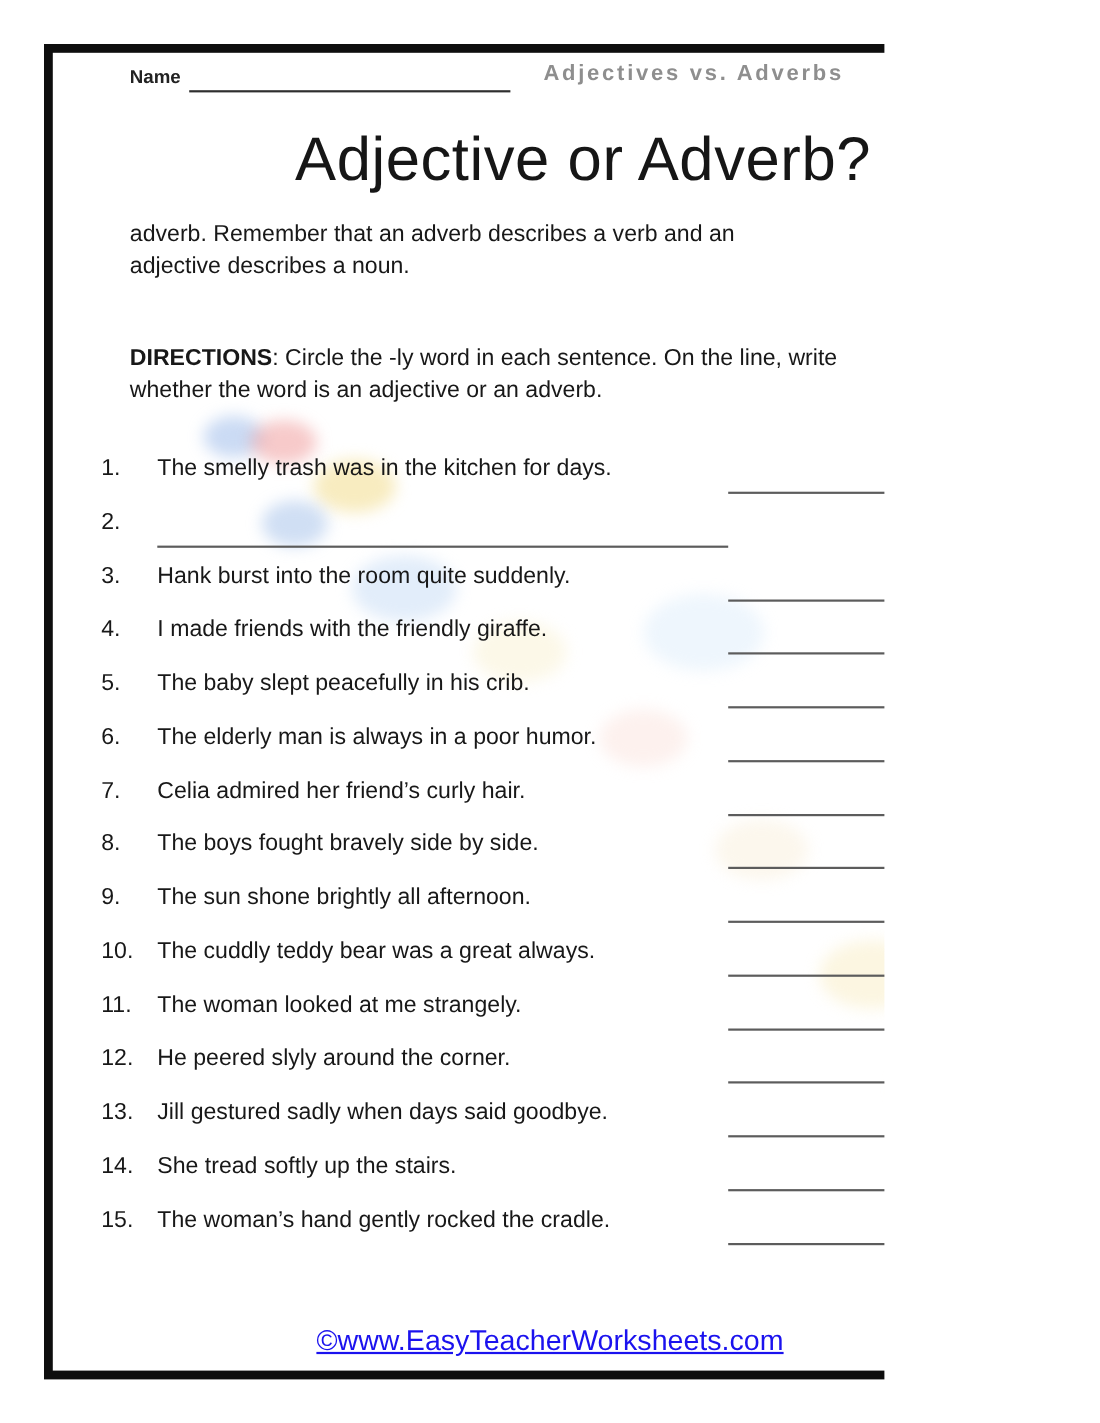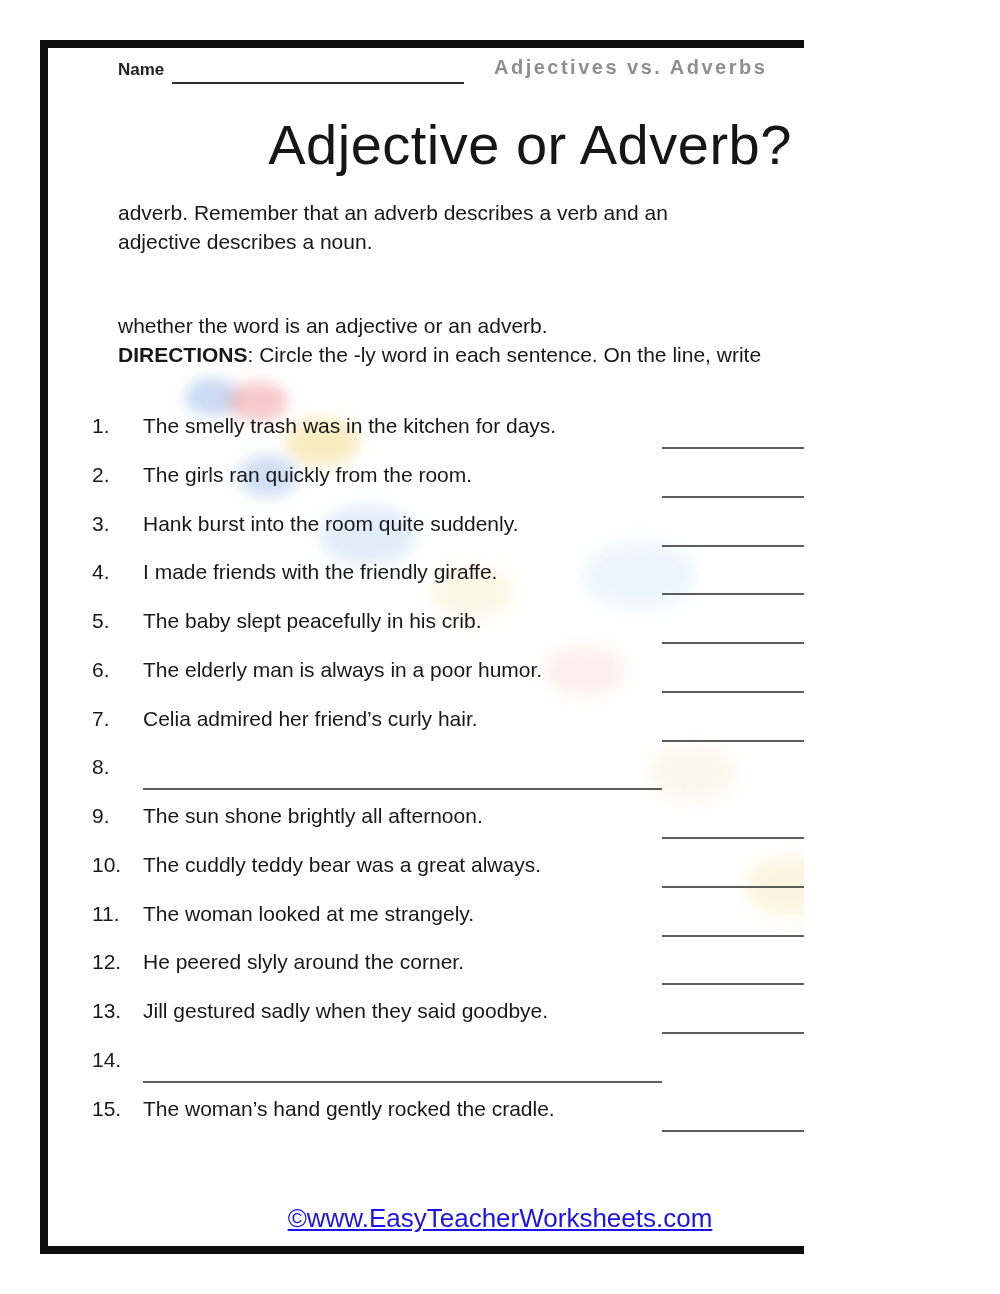--- a/index.html
+++ b/index.html
@@ -116,34 +116,33 @@
       <ellipse cx="-14" cy="14" rx="8.5" ry="6" fill="#ffffff" stroke="#111111" stroke-width="2" transform="rotate(-28 -14 14)"></ellipse>
     </g>
   </svg>
 
   <div class="intro">
     <div>adverb. Remember that an adverb describes a verb and an</div>
     <div>adjective describes a noun.</div>
   </div>
 
   <div class="directions">
+    <div><b>DIRECTIONS</b><span>: Circle the -ly word in each sentence. On the line, write</span></div>
     <div>whether the word is an adjective or an adverb.</div>
-    <div><b>DIRECTIONS</b><span>: Circle the -ly word in each sentence. On the line, write</span></div>
   </div>
 
   <ol class="q-list" id="question-list">
     <li class="q-row">
       <span class="q-num">1.</span>
       <span class="q-text">The smelly trash was in the kitchen for days.</span>
       <span class="q-line"></span>
     </li>
 
     <li class="q-row">
       <span class="q-num">2.</span>
-      <span class="q-text">The girls ran quickly from the room.</span>
       <span class="q-line"></span>
     </li>
 
     <li class="q-row">
       <span class="q-num">3.</span>
       <span class="q-text">Hank burst into the room quite suddenly.</span>
       <span class="q-line"></span>
     </li>
 
     <li class="q-row">
@@ -165,20 +164,21 @@
     </li>
 
     <li class="q-row">
       <span class="q-num">7.</span>
       <span class="q-text">Celia admired her friend’s curly hair.</span>
       <span class="q-line"></span>
     </li>
 
     <li class="q-row">
       <span class="q-num">8.</span>
+      <span class="q-text">The boys fought bravely side by side.</span>
       <span class="q-line"></span>
     </li>
 
     <li class="q-row">
       <span class="q-num">9.</span>
       <span class="q-text">The sun shone brightly all afternoon.</span>
       <span class="q-line"></span>
     </li>
 
     <li class="q-row">
@@ -194,26 +194,27 @@
     </li>
 
     <li class="q-row">
       <span class="q-num">12.</span>
       <span class="q-text">He peered slyly around the corner.</span>
       <span class="q-line"></span>
     </li>
 
     <li class="q-row">
       <span class="q-num">13.</span>
-      <span class="q-text">Jill gestured sadly when they said goodbye.</span>
+      <span class="q-text">Jill gestured sadly when days said goodbye.</span>
       <span class="q-line"></span>
     </li>
 
     <li class="q-row">
       <span class="q-num">14.</span>
+      <span class="q-text">She tread softly up the stairs.</span>
       <span class="q-line"></span>
     </li>
 
     <li class="q-row">
       <span class="q-num">15.</span>
       <span class="q-text">The woman’s hand gently rocked the cradle.</span>
       <span class="q-line"></span>
     </li>
   </ol>
 

